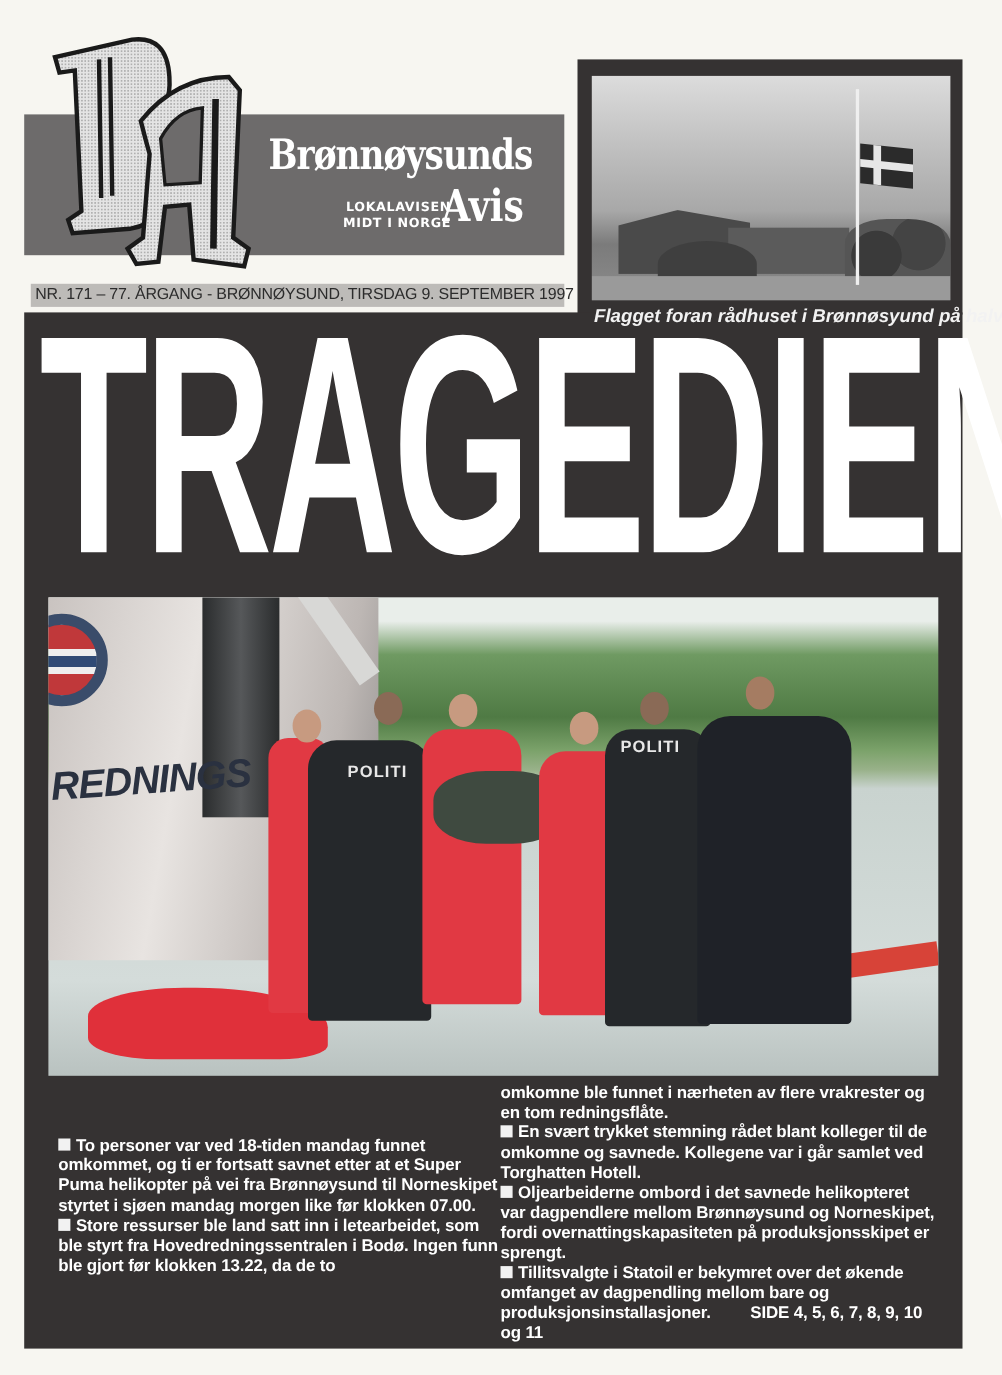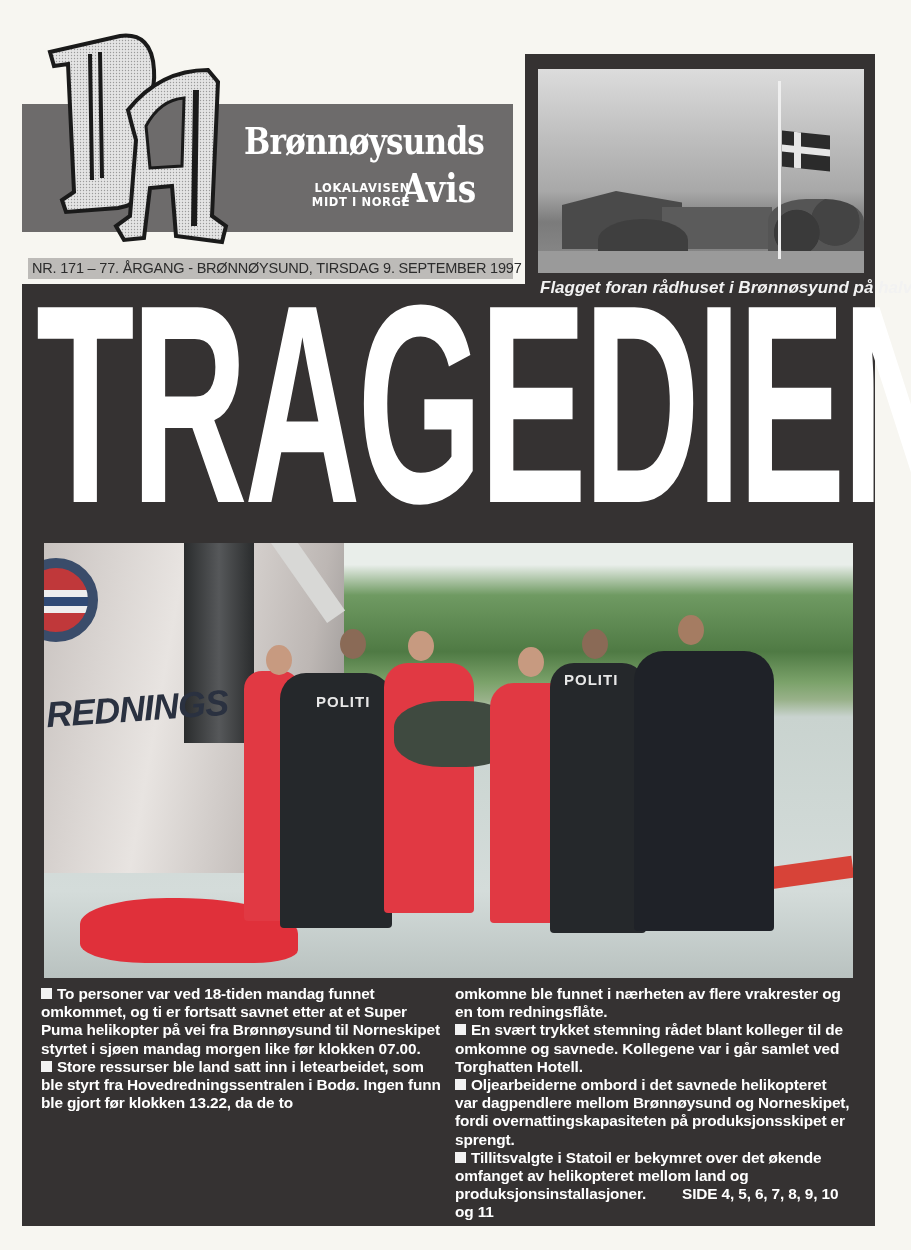--- a/index.html
+++ b/index.html
@@ -155,21 +155,21 @@
     position: absolute; left: 350px; top: 158px; width: 120px; height: 66px;
     background: #3f4a40; border-radius: 40%;
   }
 
   
   .body-col {
     position: absolute; top: 985px; width: 400px;
     color: #ffffff; font-weight: bold; font-size: 15.4px; line-height: 18.2px;
     letter-spacing: -0.15px;
   }
-  .col-left { left: 41px; }
+  .col-left { left: 53px; margin-top: 48px; }
   .col-right { left: 455px; width: 395px; }
   .bullet {
     display: inline-block; width: 11px; height: 11px; background: #f2f2f2;
     margin-right: 5px; vertical-align: 0px;
   }
   .para { display: block; }
   .side-ref { display: inline; padding-left: 36px; }
 </style>
 </head>
 <body>
@@ -251,16 +251,16 @@
 
   <div class="body-col col-left">
     <span class="para"><span class="bullet"></span><span>To personer var ved 18-tiden mandag funnet omkommet, og ti er fortsatt savnet etter at et Super Puma helikopter på vei fra Brønnøysund til Norneskipet styrtet i sjøen mandag morgen like før klokken 07.00.</span></span>
     <span class="para"><span class="bullet"></span><span>Store ressurser ble land satt inn i letearbeidet, som ble styrt fra Hovedredningssentralen i Bodø. Ingen funn ble gjort før klokken 13.22, da de to</span></span>
   </div>
 
   <div class="body-col col-right">
     <span class="para">omkomne ble funnet i nærheten av flere vrakrester og en tom redningsflåte.</span>
     <span class="para"><span class="bullet"></span><span>En svært trykket stemning rådet blant kolleger til de omkomne og savnede. Kollegene var i går samlet ved Torghatten Hotell.</span></span>
     <span class="para"><span class="bullet"></span><span>Oljearbeiderne ombord i det savnede helikopteret var dagpendlere mellom Brønnøysund og Norneskipet, fordi overnattingskapasiteten på produksjonsskipet er sprengt.</span></span>
-    <span class="para"><span class="bullet"></span><span>Tillitsvalgte i Statoil er bekymret over det økende omfanget av helikopteret mellom land og produksjonsinstallasjoner.</span><span class="side-ref">SIDE 4, 5, 6, 7, 8, 9, 10 og 11</span></span>
+    <span class="para"><span class="bullet"></span><span>Tillitsvalgte i Statoil er bekymret over det økende omfanget av dagpendling mellom bare og produksjonsinstallasjoner.</span><span class="side-ref">SIDE 4, 5, 6, 7, 8, 9, 10 og 11</span></span>
   </div>
 
 </div>
 
 </body></html>

